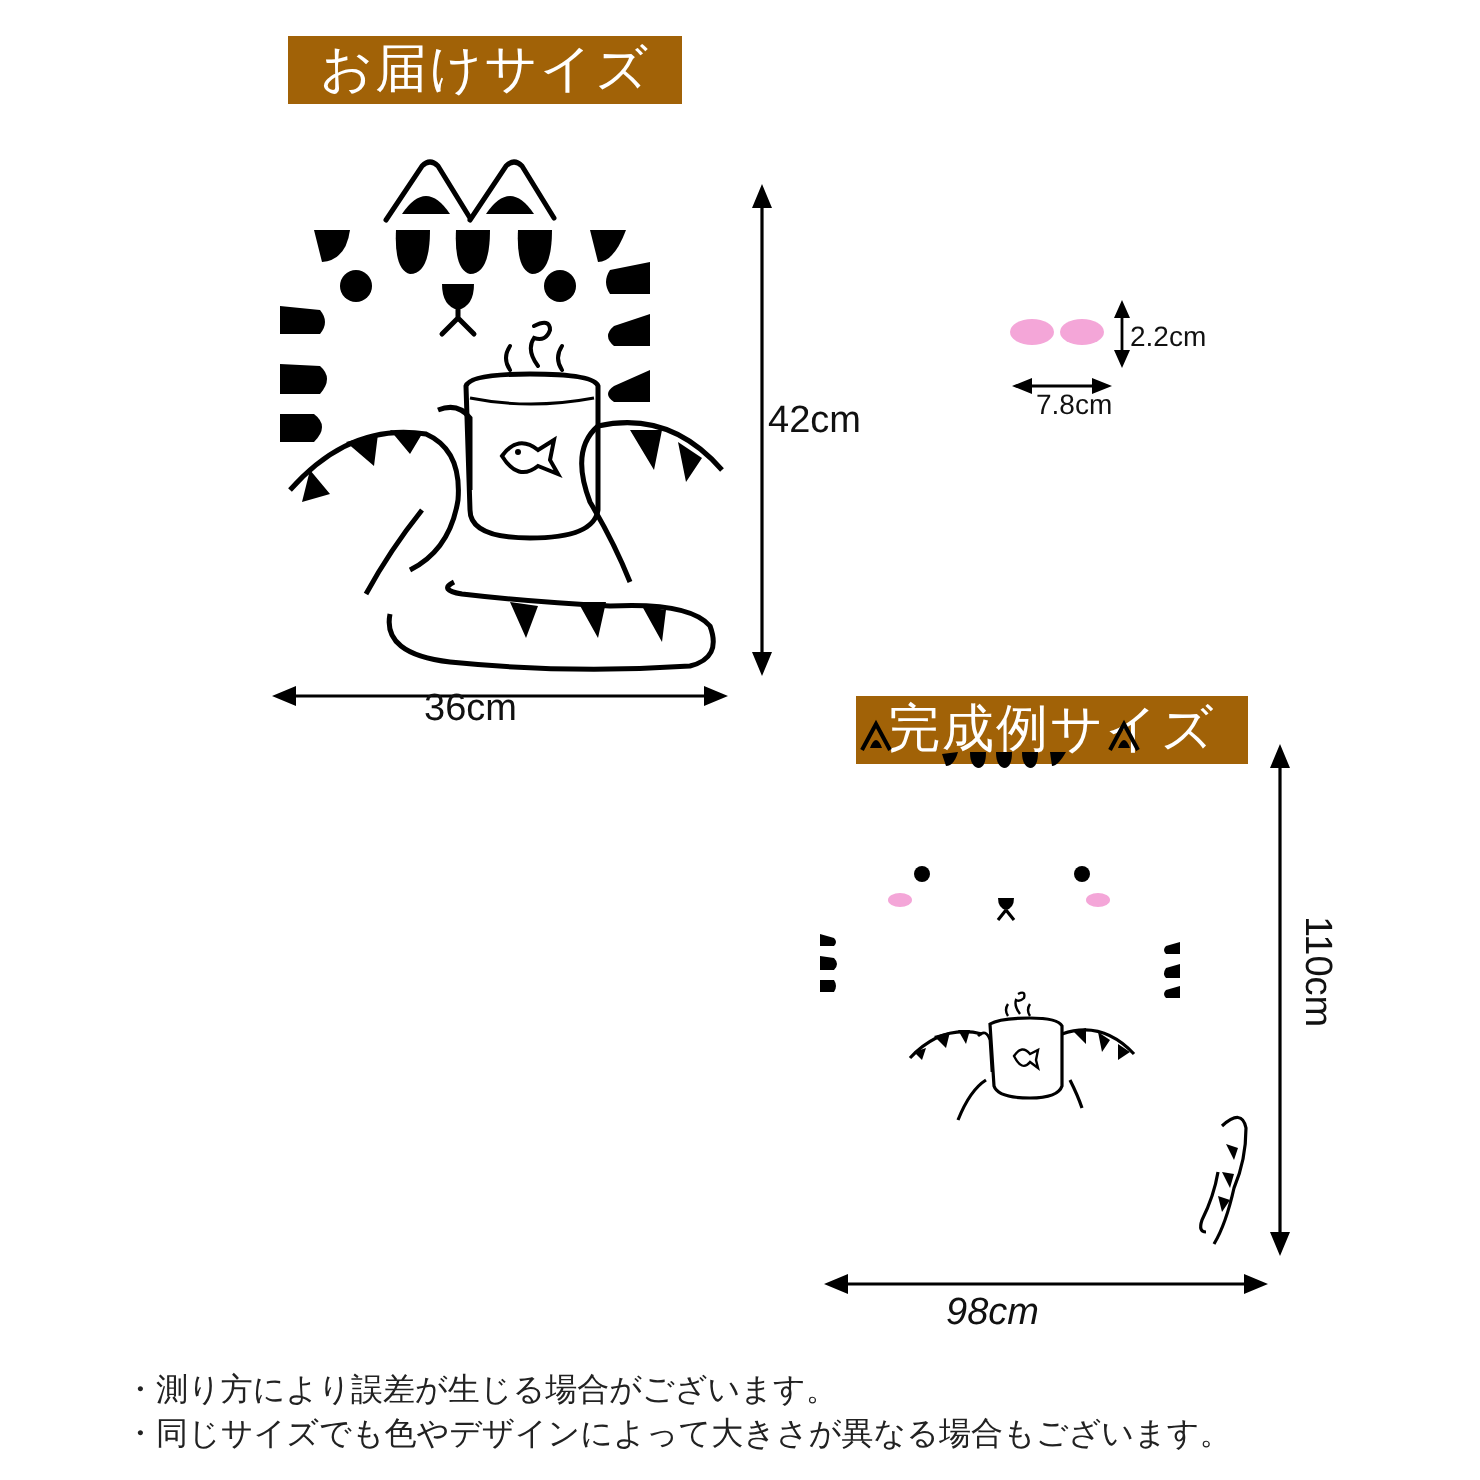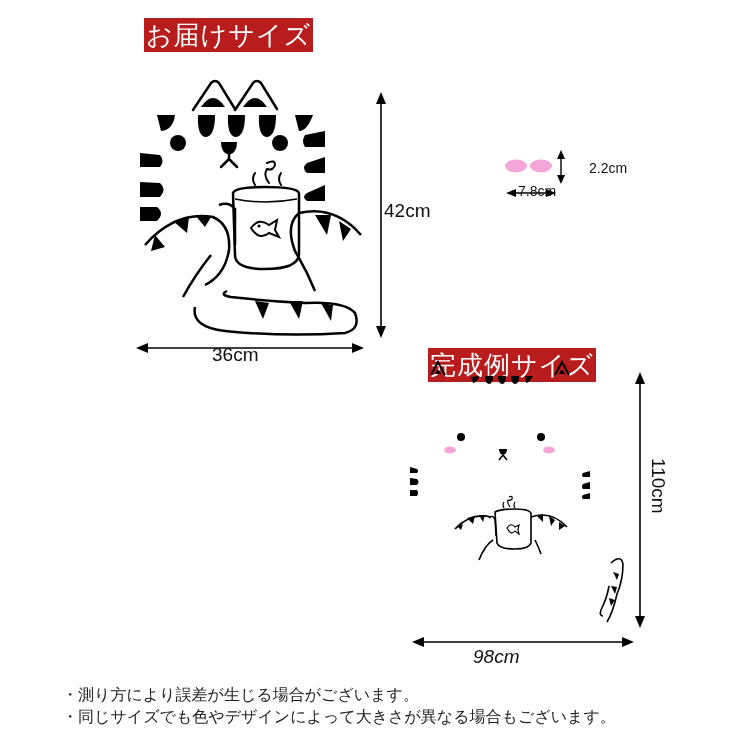--- a/index.html
+++ b/index.html
@@ -1,20 +1,20 @@
 <!DOCTYPE html>
 <html><head>
   <meta charset="utf-8">
   <style>
     html, body { margin: 0; padding: 0; background: #ffffff; }
     body { width: 740px; height: 740px; position: relative; overflow: hidden;
            font-family: "DejaVu Sans", "Liberation Sans", sans-serif; color: #111; }
     .abs { position: absolute; }
-    .title-badge { background: #b91c1c; color: #fff; font-size: 26px; line-height: 34px;
-                   padding: 0 2px; letter-spacing: 1px; white-space: nowrap; }
+    .title-badge { background: #a16207; color: #fff; font-size: 26px; line-height: 34px;
+                   padding: 0 16px; letter-spacing: 1px; white-space: nowrap; }
     .dim-label { font-family: "Liberation Sans", "DejaVu Sans", sans-serif; font-size: 19px; color: #111; white-space: nowrap; }
     .dim-label.small { font-size: 14px; }
     .vert-label { transform: rotate(90deg); transform-origin: left top; }
     .note { font-size: 16px; line-height: 22px; color: #222; white-space: nowrap; }
     svg { display: block; }
   </style>
 </head>
 <body>
 
 <div class="abs title-badge" style="left:144px; top:18px;">お届けサイズ</div>
@@ -90,28 +90,28 @@
     <ellipse cx="12" cy="8" rx="11" ry="6.5" fill="#f4a6d8"></ellipse>
     <ellipse cx="37" cy="8" rx="11" ry="6.5" fill="#f4a6d8"></ellipse>
   </svg>
 </div>
 <div class="abs" style="left:556px; top:150px; width:10px; height:34px;">
   <svg width="10" height="34" viewBox="0 0 10 34">
     <line x1="5" y1="4" x2="5" y2="30" stroke="#000" stroke-width="1.4"></line>
     <path d="M5 0 L1 9 L9 9 Z M5 34 L1 25 L9 25 Z" fill="#000"></path>
   </svg>
 </div>
-<div class="abs dim-label small" style="left:589px; top:160px;text-align:right;">2.2cm</div>
+<div class="abs dim-label small" style="left:565px; top:160px;text-align:right;">2.2cm</div>
 <div class="abs" style="left:506px; top:188px; width:50px; height:10px;">
   <svg width="50" height="10" viewBox="0 0 50 10">
     <line x1="4" y1="5" x2="46" y2="5" stroke="#000" stroke-width="1.4"></line>
     <path d="M0 5 L10 1 L10 9 Z M50 5 L40 1 L40 9 Z" fill="#000"></path>
   </svg>
 </div>
-<div class="abs dim-label small" style="left:518px; top:183px;">7.8cm</div>
+<div class="abs dim-label small" style="left:518px; top:194px;">7.8cm</div>
 
 <div class="abs title-badge" style="left:428px; top:304px;margin-top:44px;">完成例サイズ</div>
 
 <div class="abs" style="left:405px; top:350px; width:225px; height:280px;">
   <svg width="225" height="280" viewBox="0 0 225 280">
 
     <path d="M26 25 L33 12 L40 25" fill="none" stroke="#000" stroke-width="2"></path>
     <path d="M30 24 Q33 16 36 24 Z" fill="#000"></path>
     <path d="M150 25 L157 12 L164 25" fill="none" stroke="#000" stroke-width="2"></path>
     <path d="M154 24 Q157 16 160 24 Z" fill="#000"></path>

